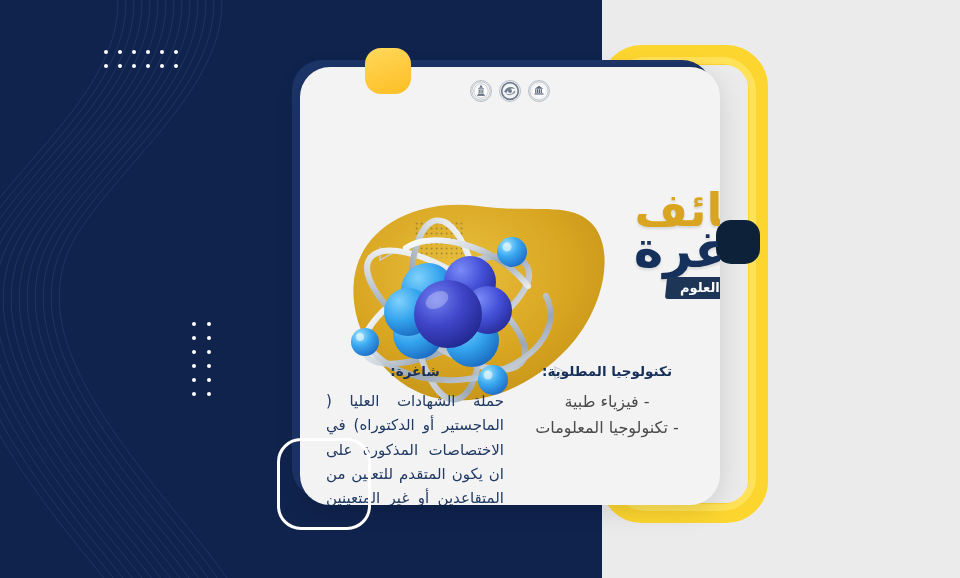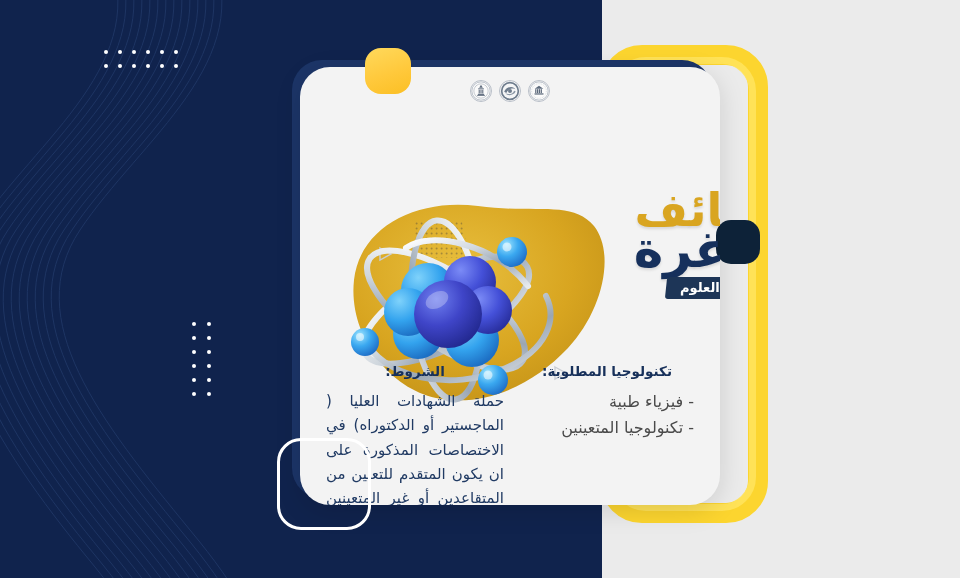--- a/index.html
+++ b/index.html
@@ -170,21 +170,21 @@
   .col{ flex:1; padding:0 8px; }
   .col-specs{ flex:0 0 190px; }
   .col-cond{ flex:1; }
 
   .col-heading{
     font-size:13.5px; font-weight:700;
     color:#17305a;
     text-align:center;
     margin-bottom:10px;
   }
-  .spec-list{ list-style:none; text-align:right; }
+  .spec-list{ list-style:none; text-align:center; }
   .spec-list li{
     font-size:16px; color:#4a4a4a;
     line-height:1.65;
     white-space:nowrap;
   }
   .cond-body{
     font-size:15px; line-height:1.62;
     color:#203a63;
     text-align:justify;
     text-align-last:center;
@@ -374,26 +374,26 @@
         <span>كلية العلوم</span>
       </div>
     </div>
 
     <div class="columns">
 
       <div class="col col-specs">
         <div class="col-heading">تكنولوجيا المطلوبة:</div>
         <ul class="spec-list">
           <li>- فيزياء طبية</li>
-          <li>- تكنولوجيا المتعينين</li>
+          <li>- تكنولوجيا المعلومات</li>
         </ul>
       </div>
 
       <div class="col col-cond">
-        <div class="col-heading">الشروط:</div>
+        <div class="col-heading">شاغرة:</div>
         <p class="cond-body">حملة الشهادات العليا ( الماجستير أو الدكتوراه) في الاختصاصات المذكورة على ان يكون المتقدم للتعيين من المتقاعدين أو غير المتعينين في دوائر الدولة او ممن لا يملكون ( كود) مجلس الخدمة الاتحادي .</p>
       </div>
 
     </div>
   </div>
 
   <div class="yellow-dot"></div>
   <div class="navy-dot"></div>
   <div class="white-outline"></div>
 

